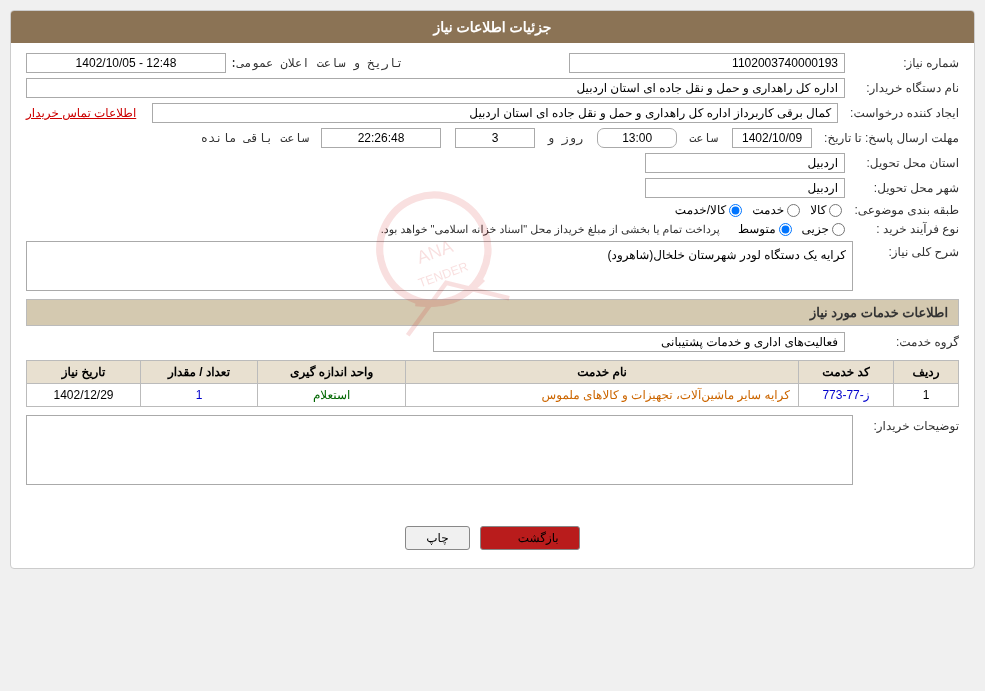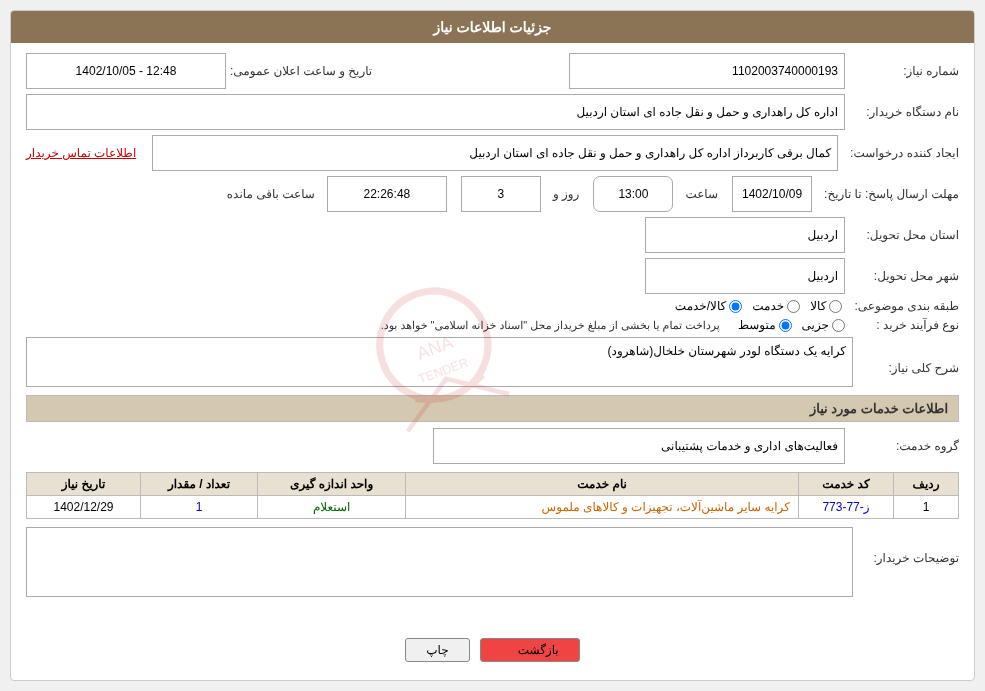--- a/index.html
+++ b/index.html
@@ -36,21 +36,21 @@
       color: #333;
       font-size: 12px;
       white-space: nowrap;
       min-width: 110px;
       text-align: right;
       padding-left: 8px;
     }
     .value-box {
       border: 1px solid #aaa;
       background: #fff;
-      padding: 10px 6px;
+      padding: 2px 6px;
       font-size: 12px;
       direction: rtl;
       text-align: right;
     }
     .wide { width: 276px; }
     .medium { width: 200px; }
     .small { width: 120px; }
     .xsmall { width: 80px; }
 
     .section-title {
@@ -135,21 +135,20 @@
       align-items: flex-start;
       gap: 6px;
       margin-bottom: 6px;
     }
     .desc-label {
       min-width: 100px;
       text-align: right;
       font-size: 12px;
       color: #333;
       padding-top: 4px;
-      margin-top: 20px;
     }
     .desc-content {
       flex: 1;
     }
 
     .buttons-row {
       display: flex;
       justify-content: center;
       gap: 10px;
       margin: 12px 0 8px 0;
@@ -160,41 +159,42 @@
       font-family: Tahoma, Arial, sans-serif;
       border: 1px solid #888;
       cursor: pointer;
       border-radius: 3px;
       margin-top: 26px;
     }
     .btn-print {
       background: #f0f0f0;
     }
     .btn-back {
-      background: #ef4444;
+      background: #b91c1c;
       padding-left: 37px;
     }
 
     .watermark-container {
       position: relative;
     }
     .watermark {
       position: absolute;
       top: 50%;
       left: 50%;
       transform: translate(-50%, -50%) rotate(-20deg);
       opacity: 0.15;
       width: 200px;
       pointer-events: none;
     }
 
     .inline-label {
       font-size: 12px;
       color: #333;
       white-space: nowrap;
+      font-family: Liberation Mono, monospace;
     }
 
     .note-text {
       font-size: 11px;
       color: #333;
     }
   </style>
 </head>
 <body>
 

